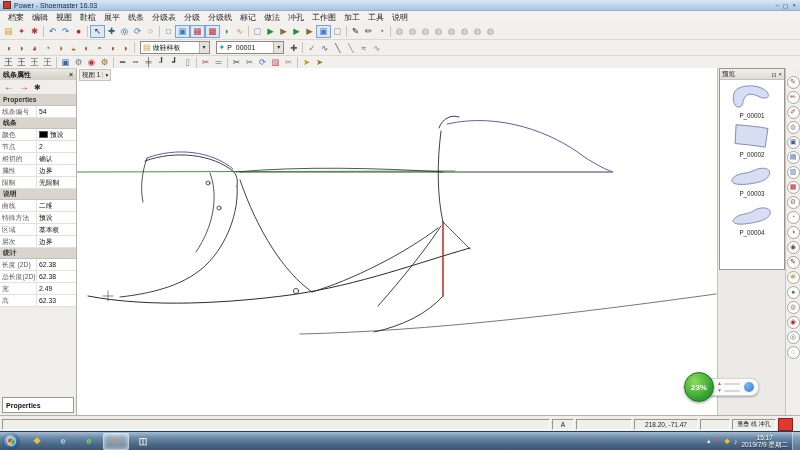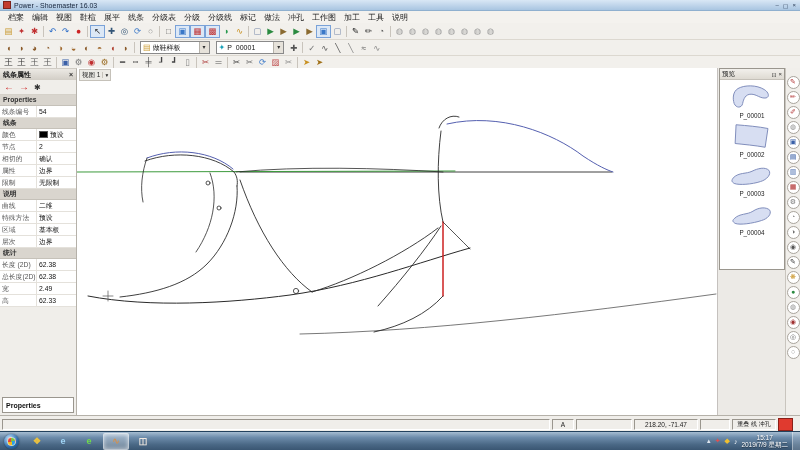--- a/index.html
+++ b/index.html
@@ -445,20 +445,36 @@
   <div class="statusbar">
     <span class="sb-box sb-1"></span>
     <span class="sb-box sb-2">A</span>
     <span class="sb-box sb-3"></span>
     <span class="sb-box sb-4">218.20, -71.47</span>
     <span class="sb-box sb-5"></span>
     <span class="sb-box sb-6">重叠 线 冲孔</span>
     <span class="sb-swatch" id="sb-swatch" style="background: rgb(224, 58, 47);"></span>
   </div>
 
+  <div class="ball-wrap">
+    <div class="ball">23%</div>
+    <div class="pill">
+      <div class="pill-col">
+        <div class="pill-row">
+            <span class="pr-up">▲</span>
+            <span class="pr-bar"></span>
+          </div>
+        <div class="pill-row">
+            <span class="pr-dn">▼</span>
+            <span class="pr-bar"></span>
+          </div>
+      </div>
+      <span class="pill-end"></span>
+    </div>
+  </div>
 
   <div class="taskbar">
     <div class="orb">
         <span class="orb-flag"></span>
       </div>
     <span class="icon-run" id="tb-apps">
         <span class="tb-app" style="color: rgb(232, 192, 64);">❖</span>
         <span class="tb-app" style="color: rgb(159, 212, 245);">e</span>
         <span class="tb-app" style="color: rgb(111, 220, 74);">e</span>
         <span class="tb-app active" style="color: rgb(208, 144, 80);">∿</span>

